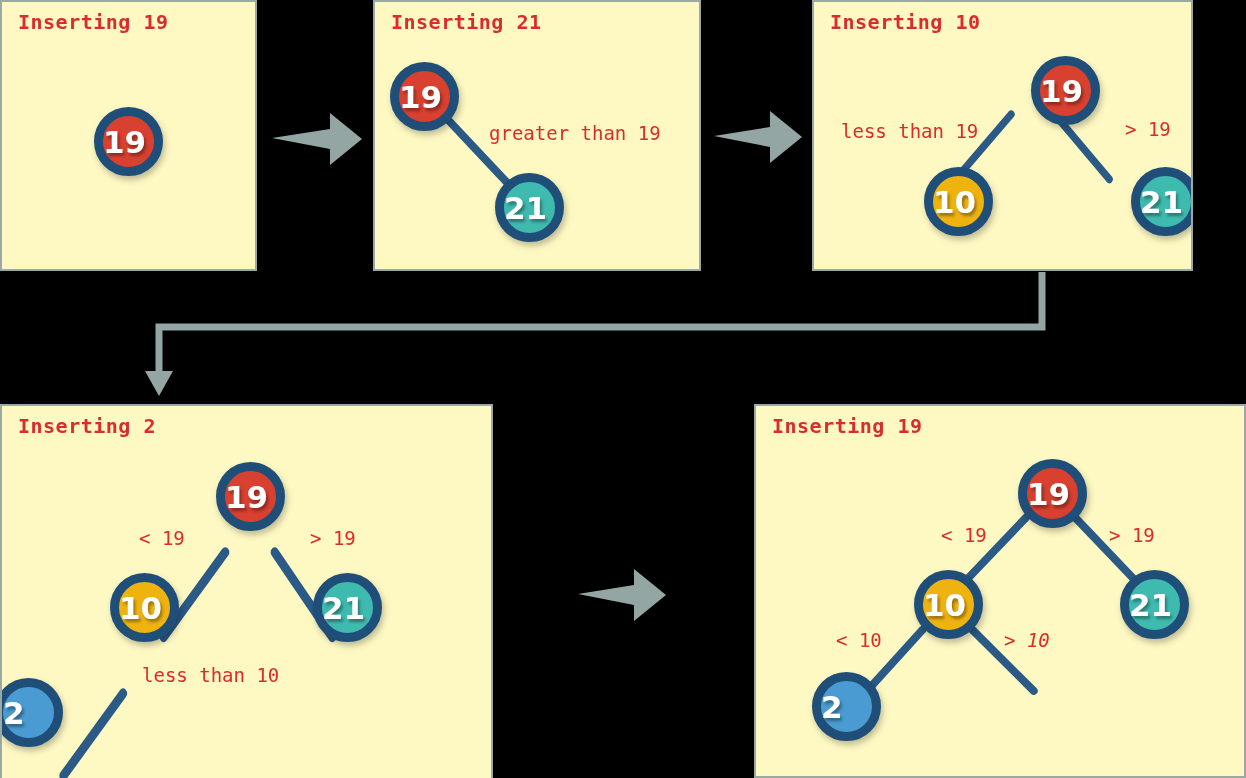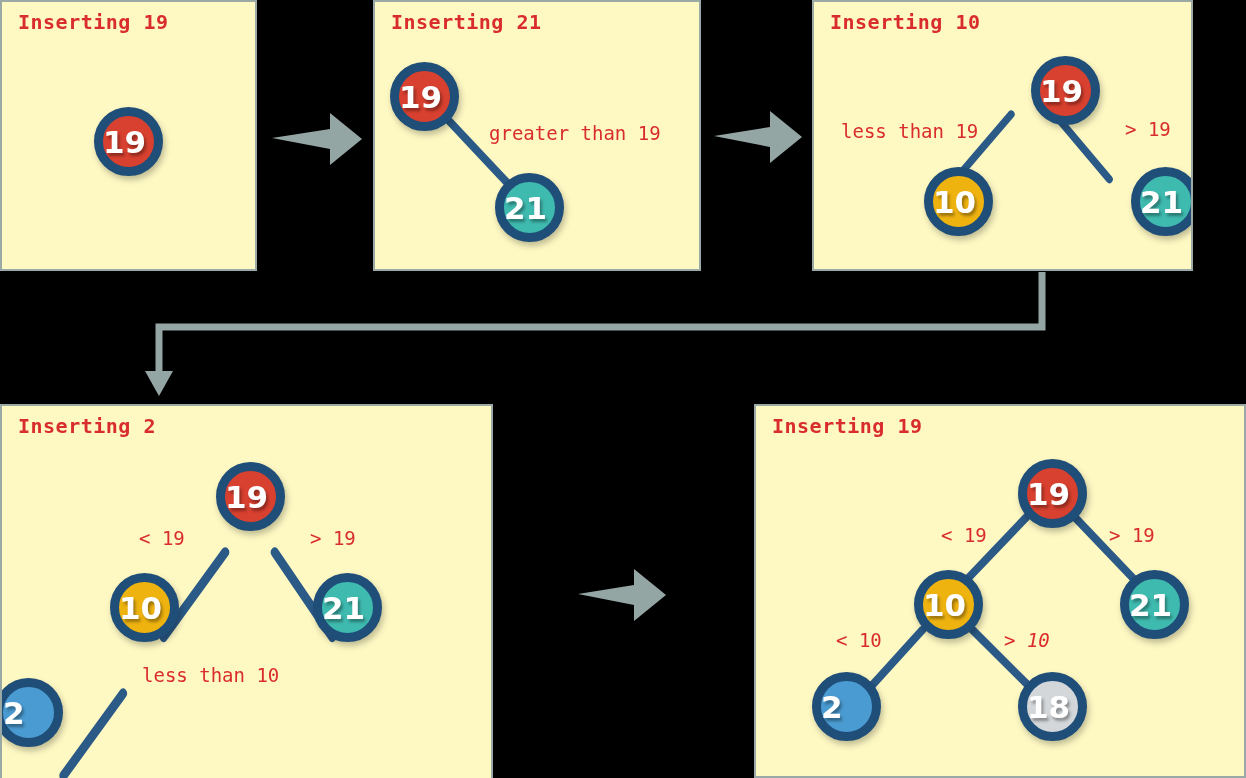--- a/index.html
+++ b/index.html
@@ -156,23 +156,20 @@
     </div>
     <div class="node" style="left:158px; top:164px; width:69px; height:69px; background:#EFB310; border:9px solid #1F4E79; font-size:31px;">
       <span>10</span>
     </div>
     <div class="node" style="left:364px; top:164px; width:69px; height:69px; background:#3FBAAF; border:9px solid #1F4E79; font-size:31px;">
       <span>21</span>
     </div>
     <div class="node" style="left:56px; top:266px; width:69px; height:69px; background:#4A9BD1; border:9px solid #1F4E79; font-size:31px;">
       <span>2</span>
     </div>
-    <div class="node" style="left:262px; top:266px; width:69px; height:69px; background:#D3D7DA; border:9px solid #1F4E79; font-size:31px;">
-      <span>18</span>
-    </div>
     <div class="edge-label" style="left:185px; top:118px;">&lt; 19</div>
     <div class="edge-label" style="left:353px; top:118px;">&gt; 19</div>
     <div class="edge-label" style="left:80px; top:223px;">&lt; 10</div>
     <div class="edge-label" style="left:248px; top:223px;font-style:italic;">&gt; 10</div>
   </div>
 
   <svg class="arrow-svg" viewBox="0 0 1246 778">
 
     <g>
       <path d="M 272 138 L 330 129 L 330 113 L 362 139 L 330 165 L 330 149 Z" fill="#94A6A3"></path>

